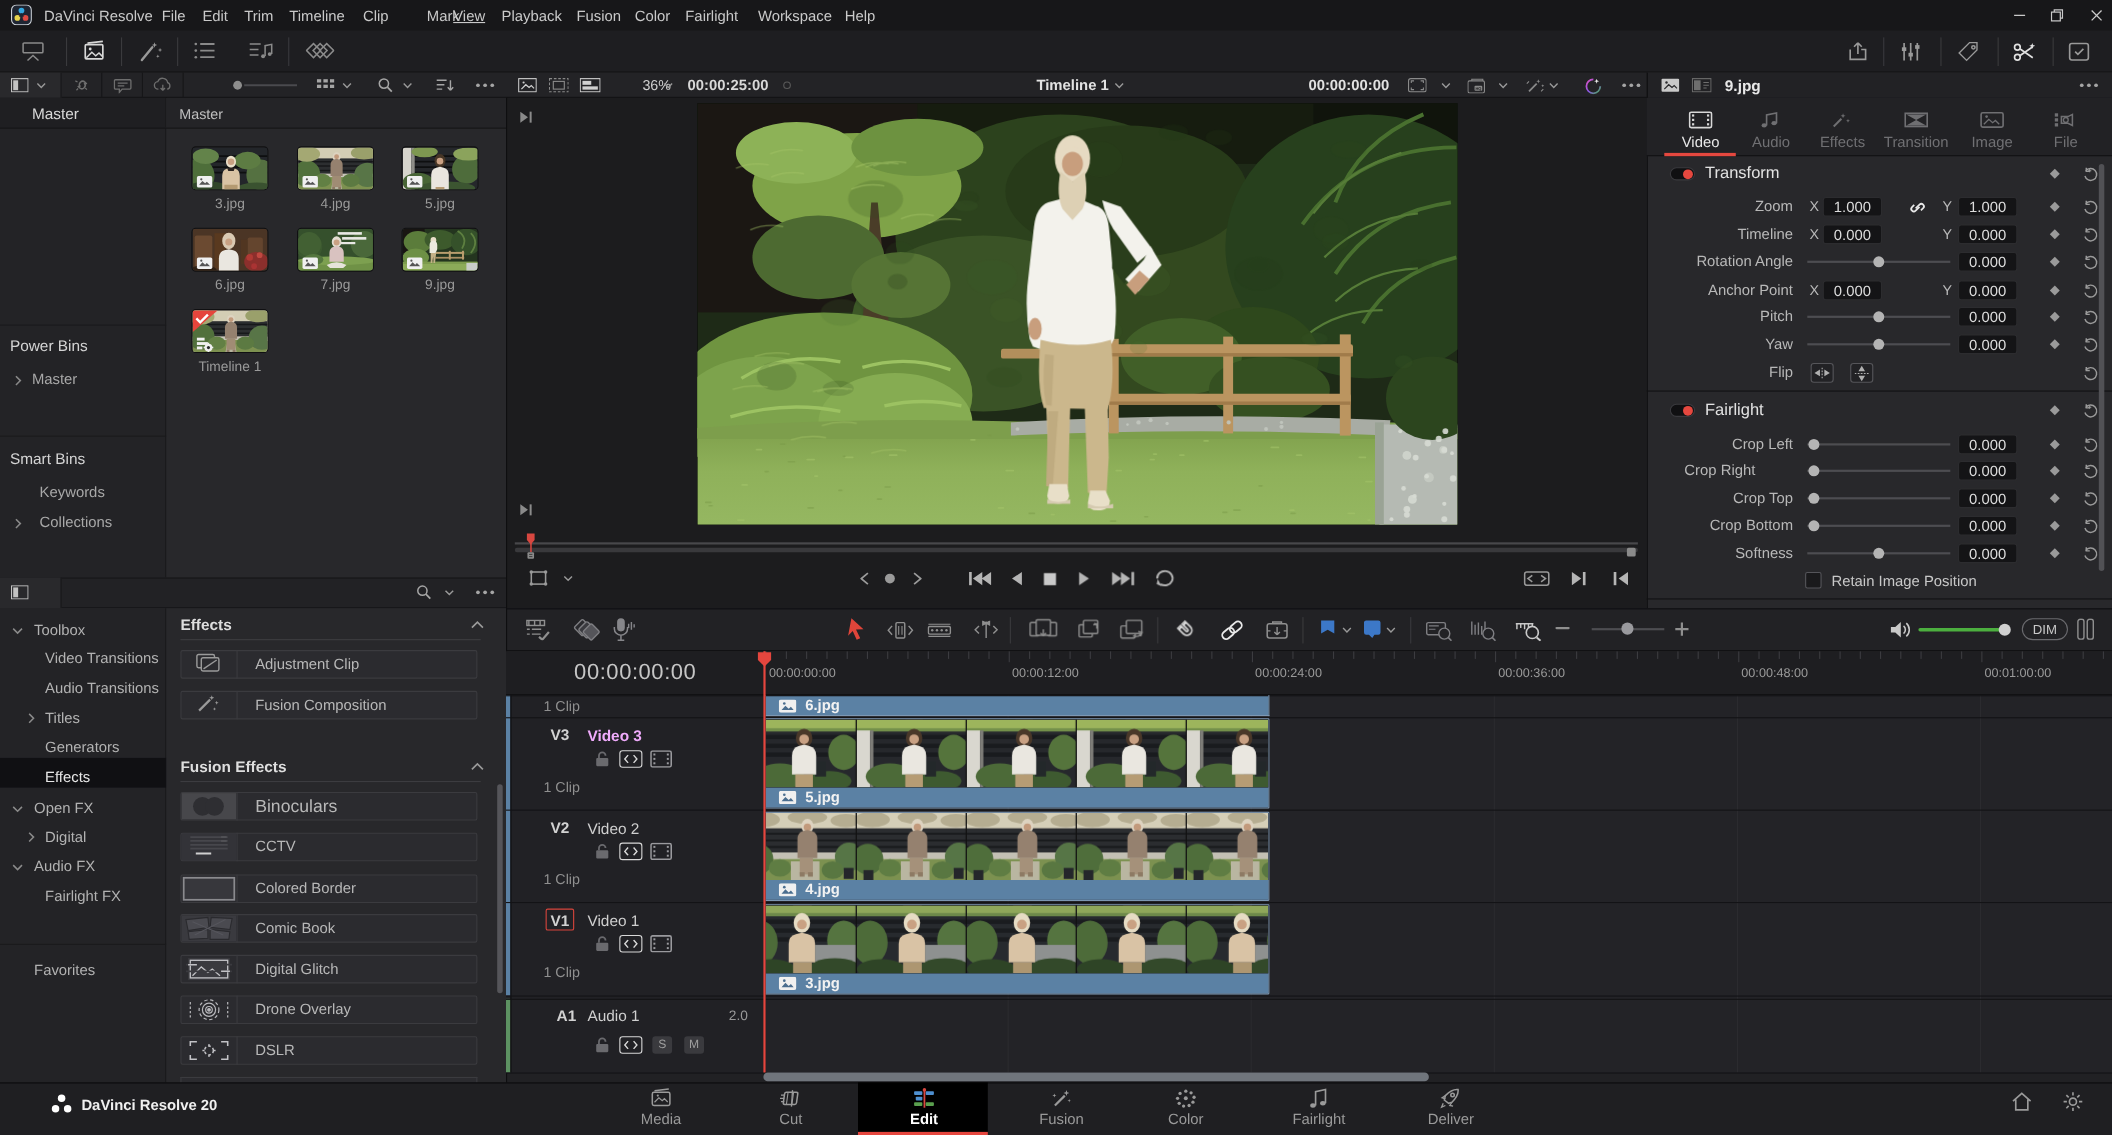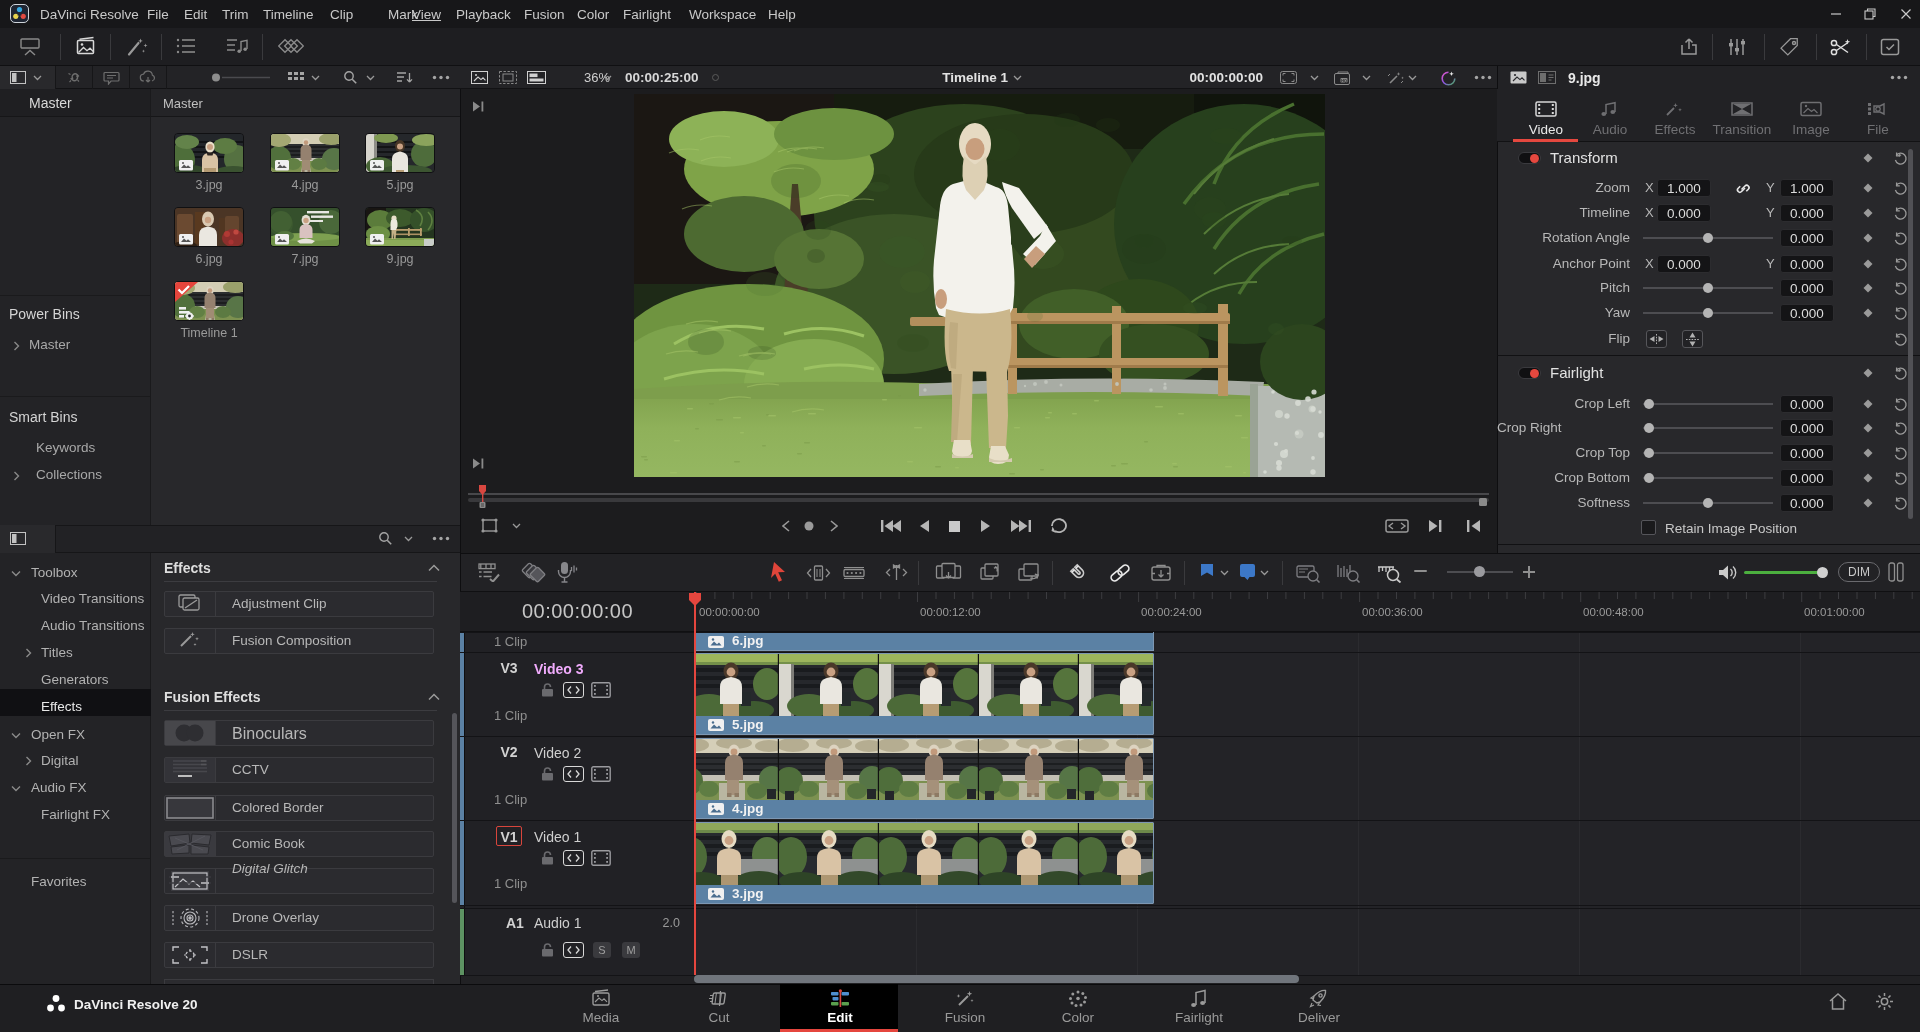--- a/index.html
+++ b/index.html
@@ -619,21 +619,21 @@
           <rect x="6" y="2" width="38" height="20" fill="#3a3a3f"></rect>
           <g fill="none" stroke="#c2c2c6" stroke-width="1.2">
             <path d="M10 18l8-8 6 5 4-3 7 6"></path>
             <rect x="8" y="4" width="34" height="16"></rect>
           </g>
           <g stroke="#3a3a3f" stroke-width="2">
             <path d="M4 8h42M4 14h42" stroke-width="1.6"></path>
           </g>
           <path d="M6 8h8M36 14h8" stroke="#c2c2c6" stroke-width="1.4"></path>
         </svg></div>
-      <div class="abs" style="left:232px;top:308px;color:#b8b8b8;font-size:13.5px;font-style:italic;">Digital Glitch</div>
+      <div class="abs" style="left:232px;top:320px;color:#b8b8b8;font-size:13.5px;">Digital Glitch</div>
 <div class="abs" style="left:164px;top:352px;width:270px;height:26px;background:#2b2b2f;border:1px solid #3b3b3f;border-radius:2px;"></div>
       <div class="abs" style="left:164px;top:352px;width:52px;height:26px;border-right:1px solid #3b3b3f;overflow:hidden;"><svg width="50" height="24" viewBox="0 0 50 24" style="margin:1px;">
           <g fill="none" stroke="#b8b8bc" stroke-width="1.1">
             <circle cx="25" cy="12" r="3"></circle>
             <circle cx="25" cy="12" r="6"></circle>
             <circle cx="25" cy="12" r="9" stroke-dasharray="3 2.4"></circle>
             <path d="M8 5v14M42 5v14" stroke-dasharray="2.2 1.8"></path>
             <circle cx="25" cy="12" r="1.2" fill="#b8b8bc"></circle>
           </g>
         </svg></div>
@@ -1122,21 +1122,21 @@
       <div class="abs" style="left:146px;top:314px;width:130px;height:2px;background:#4d4d51;"></div>
       <div class="abs" style="left:147px;top:310px;width:10px;height:10px;border-radius:50%;background:#b4b4b4;"></div>
       <div class="abs" style="left:283px;top:306px;width:54px;height:18px;background:#141416;border:1px solid #2c2c2f;border-radius:3px;color:#dcdcdc;font-size:13.5px;text-align:center;line-height:17px;">0.000</div>
       <svg class="abs" style="left:366px;top:310px;" width="10" height="10" viewBox="0 0 10 10">
         <rect x="1.8" y="1.8" width="6.4" height="6.4" fill="#9a9a9a" transform="rotate(45 5 5)"></rect>
       </svg>
       <svg class="abs" style="left:396px;top:308px;" width="15" height="15" viewBox="0 0 15 15">
         <path d="M3.2 4.5A5.4 5.4 0 1 1 2.4 9" fill="none" stroke="#9a9a9a" stroke-width="1.3"></path>
         <path d="M3.6 1.6v3.2H6.8" fill="none" stroke="#9a9a9a" stroke-width="1.3"></path>
       </svg>
-<div class="abs" style="left:0;top:331px;width:133px;text-align:left;color:#b8b8b8;font-size:13.5px;">Crop Right</div>
+<div class="abs" style="left:0;top:331px;width:133px;text-align:center;color:#b8b8b8;font-size:13.5px;">Crop Right</div>
       <div class="abs" style="left:146px;top:338px;width:130px;height:2px;background:#4d4d51;"></div>
       <div class="abs" style="left:147px;top:334px;width:10px;height:10px;border-radius:50%;background:#b4b4b4;"></div>
       <div class="abs" style="left:283px;top:330px;width:54px;height:18px;background:#141416;border:1px solid #2c2c2f;border-radius:3px;color:#dcdcdc;font-size:13.5px;text-align:center;line-height:17px;">0.000</div>
       <svg class="abs" style="left:366px;top:334px;" width="10" height="10" viewBox="0 0 10 10">
         <rect x="1.8" y="1.8" width="6.4" height="6.4" fill="#9a9a9a" transform="rotate(45 5 5)"></rect>
       </svg>
       <svg class="abs" style="left:396px;top:332px;" width="15" height="15" viewBox="0 0 15 15">
         <path d="M3.2 4.5A5.4 5.4 0 1 1 2.4 9" fill="none" stroke="#9a9a9a" stroke-width="1.3"></path>
         <path d="M3.6 1.6v3.2H6.8" fill="none" stroke="#9a9a9a" stroke-width="1.3"></path>
       </svg>

